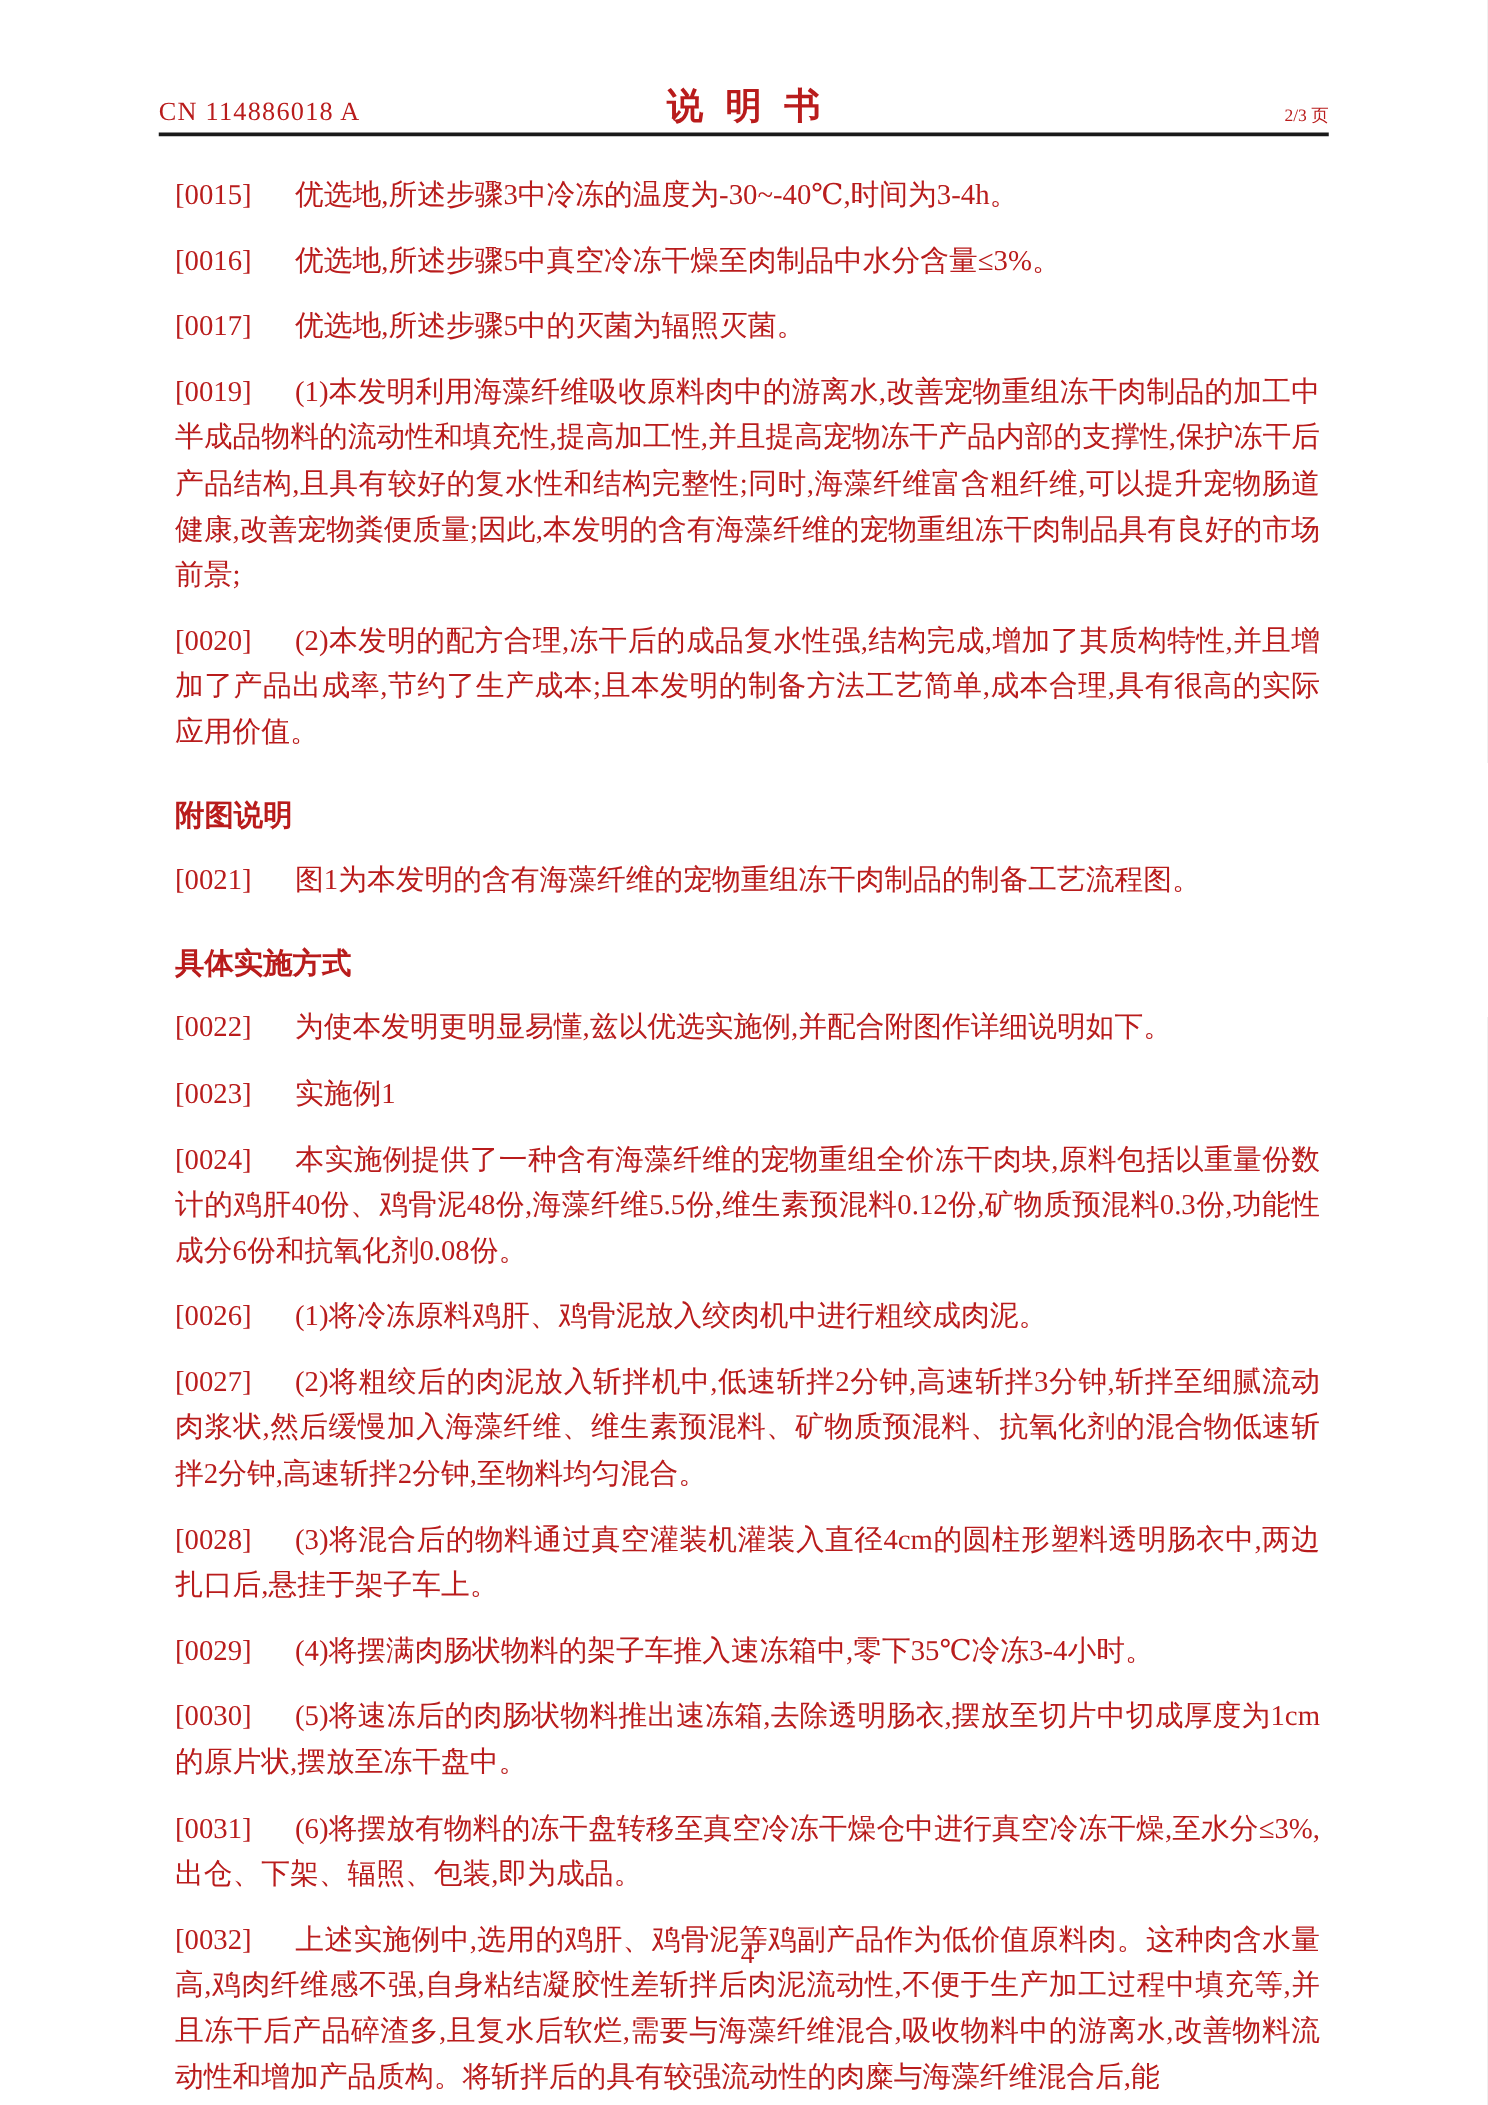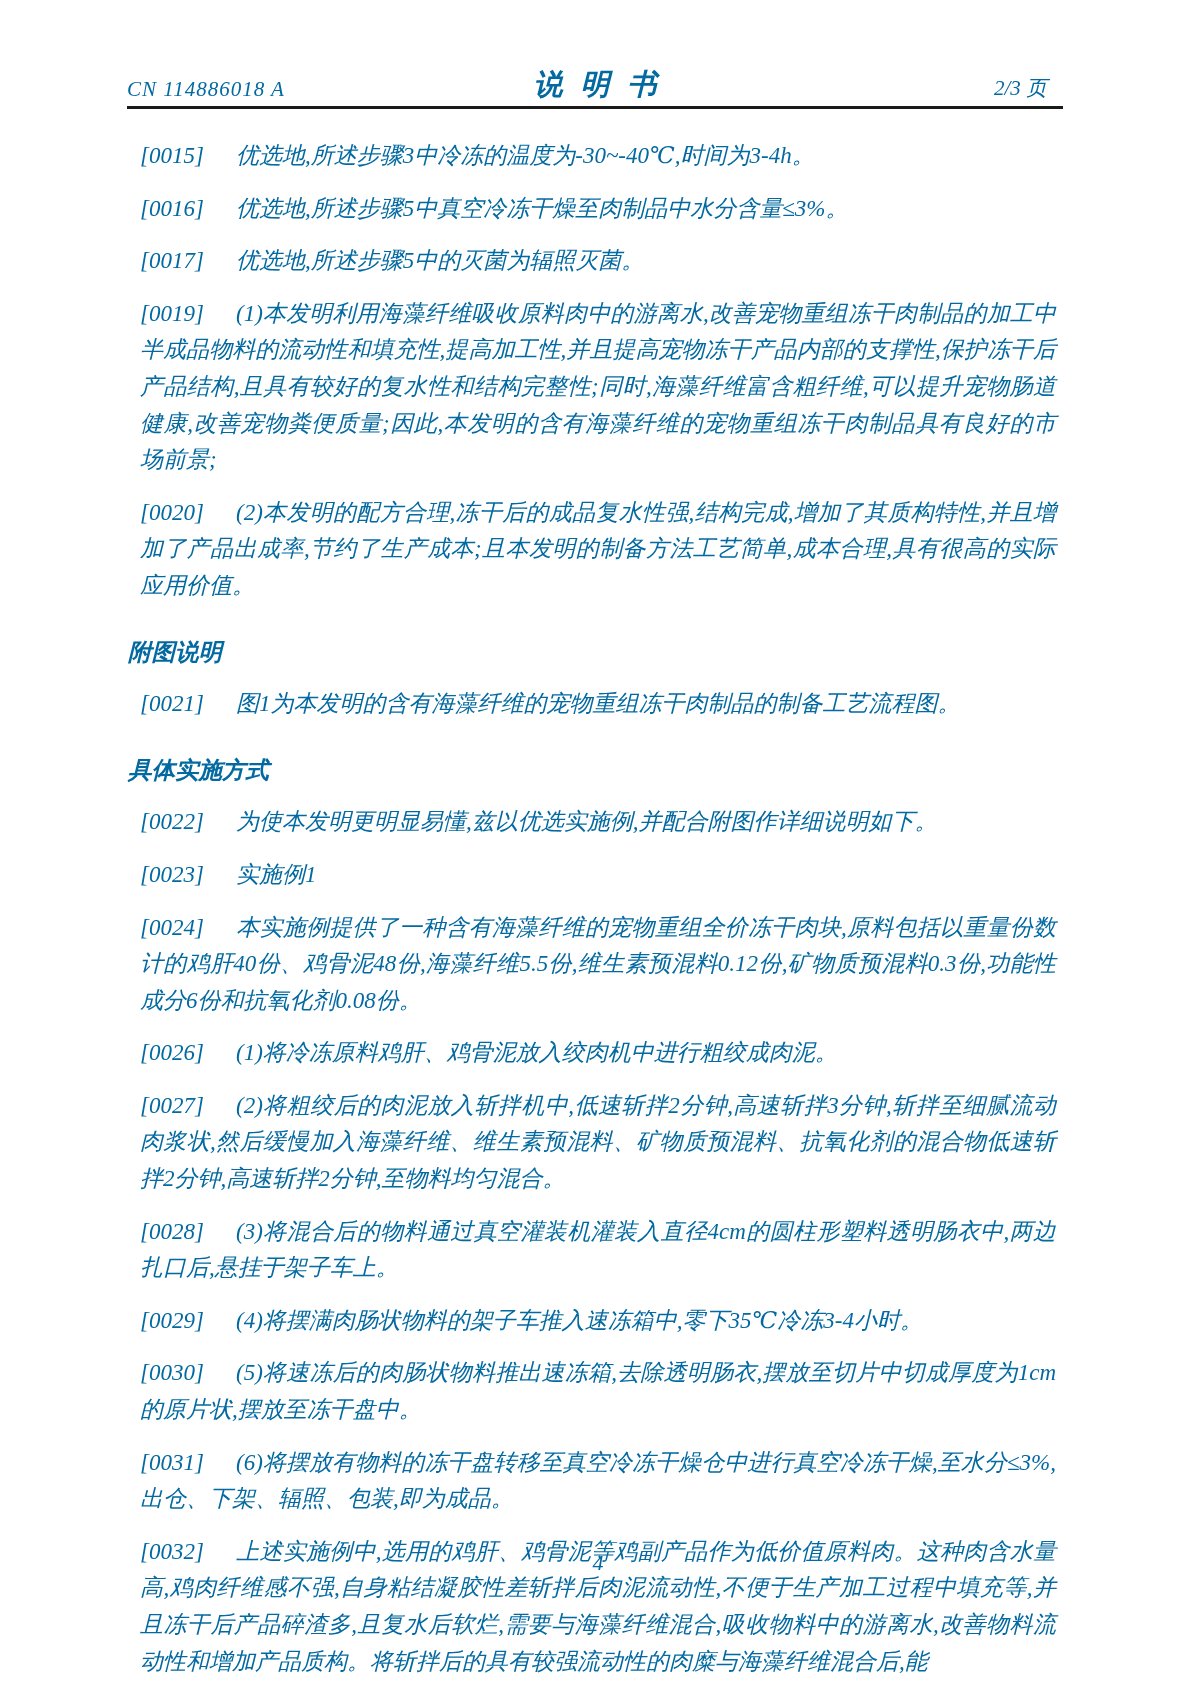--- a/index.html
+++ b/index.html
@@ -5,24 +5,23 @@
   html, body {
     margin: 0;
     padding: 0;
     background: #e8e8e8;
   }
   .page {
     position: relative;
     width: 1190px;
     height: 1684px;
     background: #ffffff;
-    color: #0369a1;
+    color: #b91c1c;
     font-family: "Liberation Serif", "DejaVu Serif", serif;
     overflow: hidden;
-    font-style: italic;
   }
   
   .header {
     position: absolute;
     left: 127px;
     top: 64px;
     width: 936px;
     height: 38px;
   }
   .doc-number {
@@ -41,23 +40,23 @@
     text-align: center;
     font-family: "Liberation Sans", "DejaVu Sans", sans-serif;
     font-weight: 700;
     font-size: 29px;
     letter-spacing: 0.62em;
     padding-left: 0.62em; 
     white-space: nowrap;
   }
   .page-info {
     position: absolute;
-    right: 16px;
+    right: 0;
     bottom: 0;
-    font-size: 21px;
+    font-size: 14px;
     white-space: nowrap;
   }
   .header-rule {
     position: absolute;
     left: 127px;
     top: 106px;
     width: 936px;
     height: 3px;
     background: #1a1a1a;
   }
@@ -73,21 +72,21 @@
   }
   .content p.para {
     margin: 16px;
   }
   .para-tag {
     display: inline-block;
     width: 96px;
     text-align: left;
   }
   .section-heading {
-    margin: 29px 0 0 4px;
+    margin: 29px 0 0 16px;
     font-family: "Liberation Sans", "DejaVu Sans", sans-serif;
     font-weight: 700;
     font-size: 23.5px;
     text-align: left;
   }
   
   .footer {
     position: absolute;
     left: 124px;
     top: 1550px;

